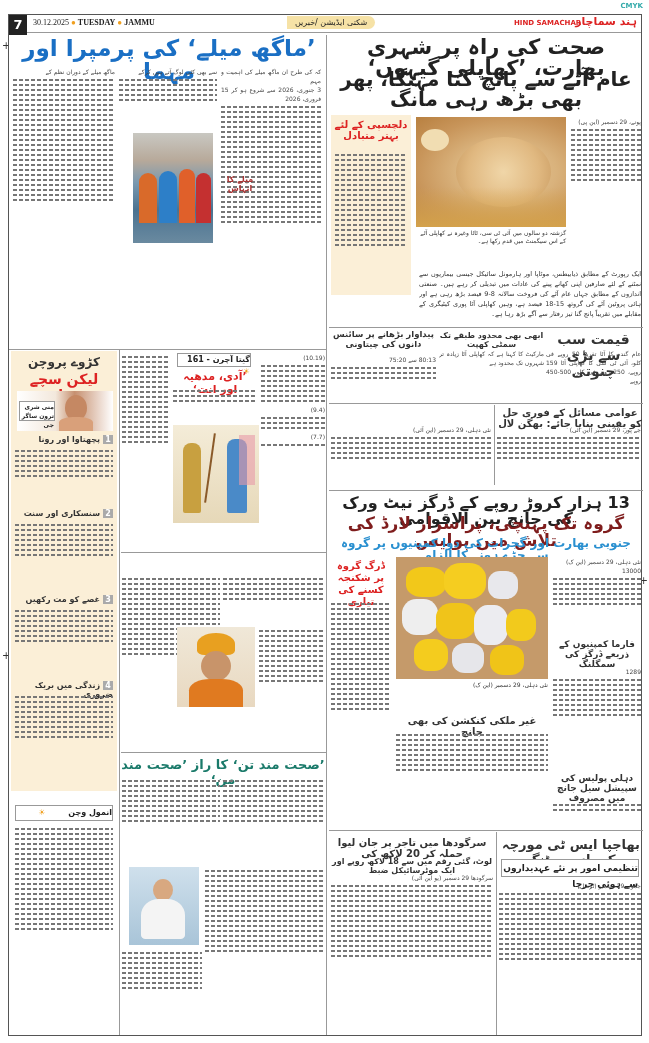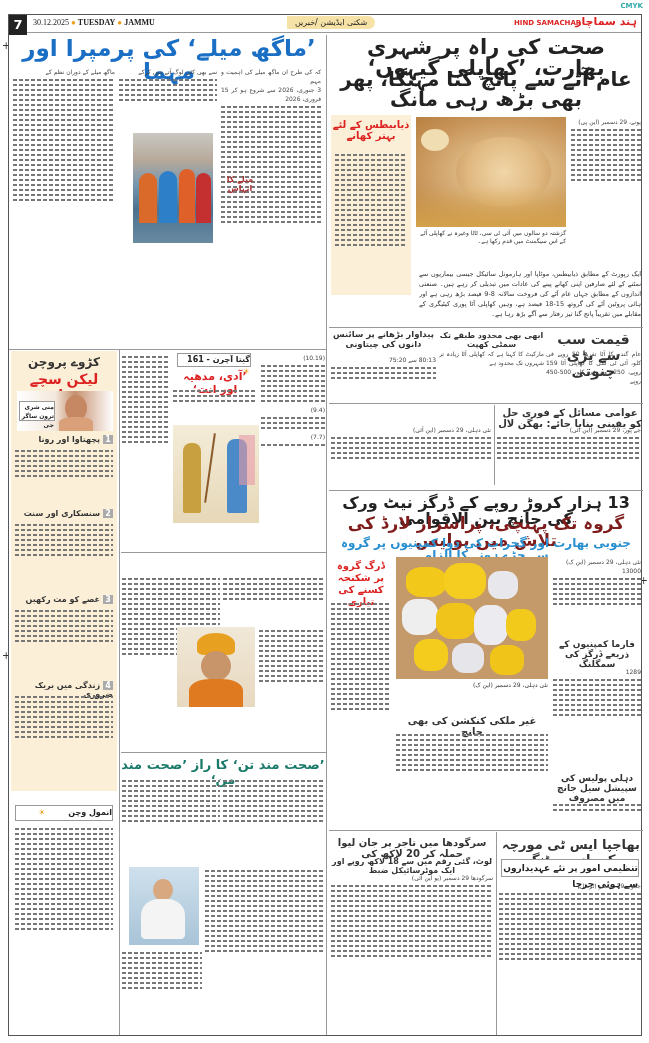--- a/index.html
+++ b/index.html
@@ -126,21 +126,21 @@
   </div>
   <div class="sub" style="left:118px;top:176px;width:0;font-size:0"></div>
   <div class="sub red" style="left:206px;top:160px;width:50px;font-size:8px;color:#a33">میلے کا اتہاس</div>
 
   <div class="hr" style="left:0;top:334px;width:317px"></div>
 
   <div class="h1" style="left:322px;top:54px;width:310px;font-size:20px;color:#222">عام آٹے سے پانچ گنا مہنگا، پھر بھی بڑھ رہی مانگ</div>
   <div class="h1" style="left:322px;top:22px;width:310px;font-size:21px;color:#222"><span>صحت کی راہ پر شہری بھارت، ’کھاپلی گیہوں‘</span></div>
 
   <div class="box" style="left:322px;top:100px;width:80px;height:180px">
-    <div class="sub red" style="left:0;top:4px;width:80px;font-size:10px;color:#d22">ذیابیطس کے لئے بہتر کھانے</div>
+    <div class="sub red" style="left:0;top:4px;width:80px;font-size:10px;color:#d22">دلچسپی کے لئے بہتر متبادل</div>
     <div class="txt" style="left:4px;top:36px;width:72px;height:140px">
         <span></span>
         <span></span>
         <span></span>
         <span></span>
         <span></span>
         <span></span>
         <span></span>
         <span></span>
         <span></span>

